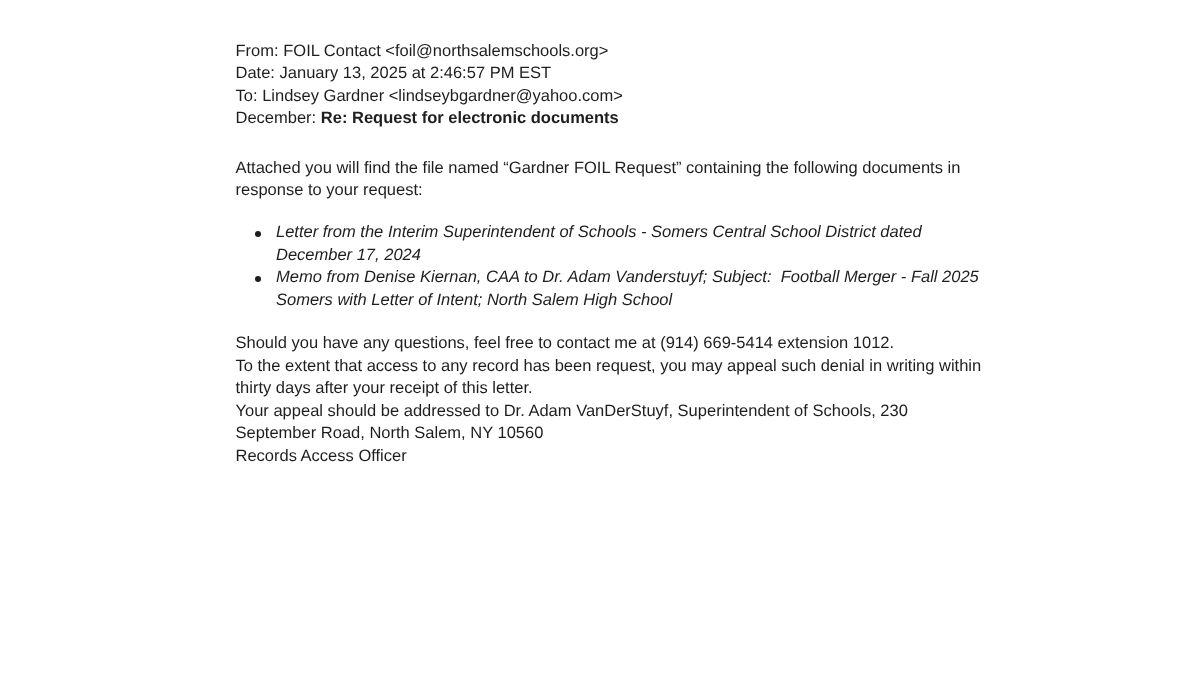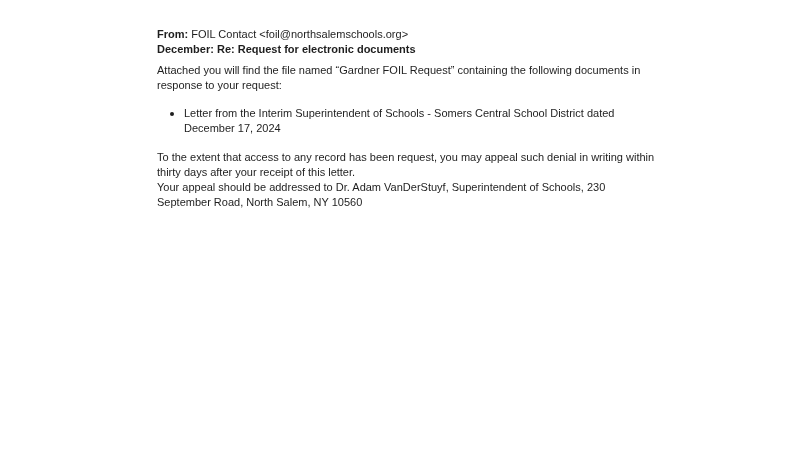--- a/index.html
+++ b/index.html
@@ -19,34 +19,35 @@
     left: 157px;
     top: 27px;
     width: 502px;
     font-size: 11px;
     line-height: 15px;
     color: #1e1e1e;
     -webkit-font-smoothing: antialiased;
   }
   .hdr-row { white-space: normal; }
   .hdr-label {
-    font-weight: bold;
+    font-weight: normal;
     margin-right: 0.28em;
     margin-top: 40px;
   }
   .hdr-value { font-weight: normal; }
   .hdr-value.bold { font-weight: bold; }
   .body-intro {
-    margin-top: 6px;
+    margin-top: 18px;
     white-space: pre-wrap;
   }
   ul.attachment-list {
     margin: 13px 1px 0 0;
     padding: 0 0 0 27px;
     list-style: none;
+    font-style: italic;
   }
   ul.attachment-list li {
     position: relative;
     white-space: pre-wrap;
   }
   ul.attachment-list li::before {
     content: "";
     position: absolute;
     left: -14px;
     top: 5.5px;
@@ -65,28 +66,37 @@
 </head>
 <body>
 
 <div class="email-page">
 
   <div class="email-headers">
     <div class="hdr-row">
       <span class="hdr-label">From:</span><span class="hdr-value">FOIL Contact &lt;foil@northsalemschools.org&gt;</span>
     </div>
     <div class="hdr-row">
+      <span class="hdr-label">Date:</span><span class="hdr-value">January 13, 2025 at 2:46:57 PM EST</span>
+    </div>
+    <div class="hdr-row">
+      <span class="hdr-label">To:</span><span class="hdr-value">Lindsey Gardner &lt;lindseybgardner@yahoo.com&gt;</span>
+    </div>
+    <div class="hdr-row">
       <span class="hdr-label">December:</span><span class="hdr-value bold">Re: Request for electronic documents</span>
     </div>
   </div>
 
   <div class="body-intro">Attached you will find the file named “Gardner FOIL Request” containing the following documents in response to your request:</div>
 
   <ul class="attachment-list">
     <li>Letter from the Interim Superintendent of Schools - Somers Central School District dated December 17, 2024</li>
+    <li>Memo from Denise Kiernan, CAA to Dr. Adam Vanderstuyf; Subject:  Football Merger - Fall 2025 Somers with Letter of Intent; North Salem High School</li>
   </ul>
 
   <div class="closing-block">
+    <div class="closing-line">Should you have any questions, feel free to contact me at (914) 669-5414 extension 1012.</div>
     <div class="closing-line">To the extent that access to any record has been request, you may appeal such denial in writing within thirty days after your receipt of this letter.</div>
     <div class="closing-line">Your appeal should be addressed to Dr. Adam VanDerStuyf, Superintendent of Schools, 230 September Road, North Salem, NY 10560</div>
+    <div class="closing-line">Records Access Officer</div>
   </div>
 
 </div>
 
 </body></html>

